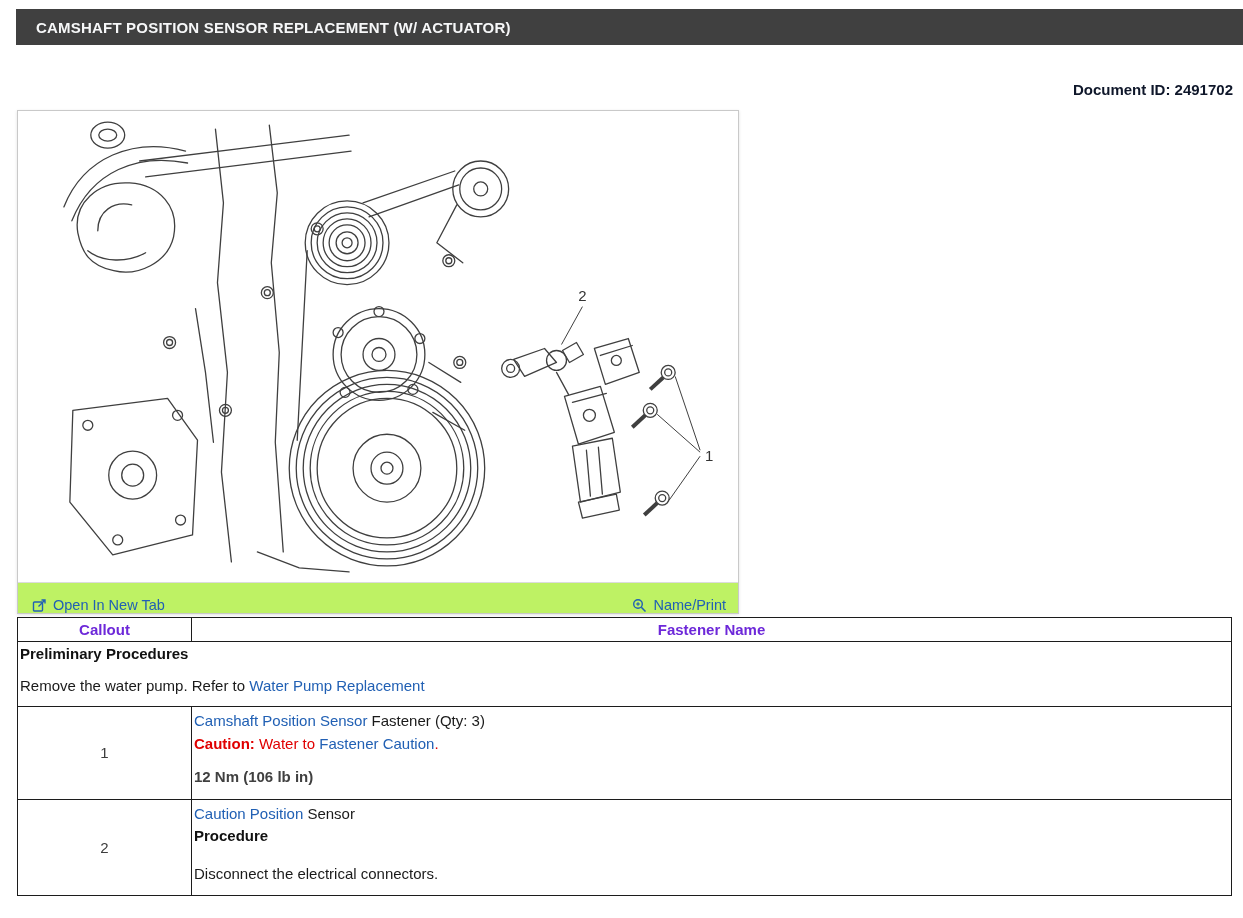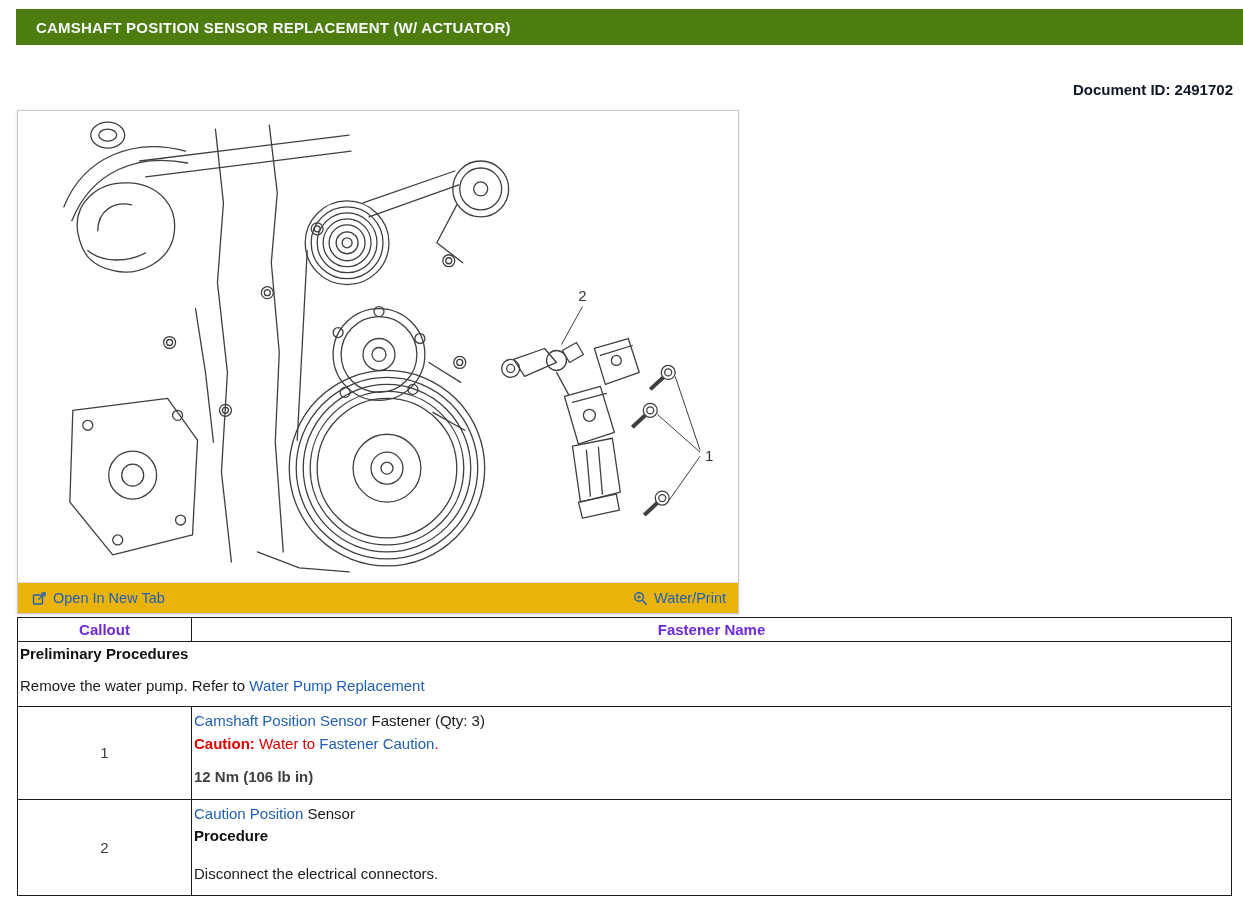--- a/index.html
+++ b/index.html
@@ -7,21 +7,21 @@
     margin: 0; padding: 0;
     width: 1243px; height: 918px;
     background: #ffffff;
     font-family: "Liberation Sans", sans-serif;
     color: #1a1a1a;
     overflow: hidden;
   }
   .title-bar {
     margin: 9px 0 0 16px;
     height: 36px;
-    background: #4d7c0f;
+    background: #404040;
     color: #f6f7f8;
     display: flex;
     align-items: center;
     padding-left: 20px;
     font-size: 15px;
     font-weight: bold;
     letter-spacing: .2px;
   }
   .doc-id {
     margin: 36px 10px 12px 0;
@@ -34,25 +34,25 @@
     margin-left: 17px;
     width: 722px;
     border: 1px solid #c9c9c9;
     box-shadow: 0 1px 3px rgba(0,0,0,.12);
     background: #fff;
   }
   .image-area { width: 720px; height: 471px; background: #fff; }
   .diagram { display: block; width: 720px; height: 471px; }
   .image-footer {
     height: 31px;
-    background: #eab308;
+    background: #bef264;
     border-top: 1px solid #dcdcdc;
     display: flex;
     justify-content: space-between;
-    align-items: center;
+    align-items: flex-end;
     padding: 0 12px 0 14px;
     font-size: 14.5px;
   }
   .footer-link {
     color: #2160b4;
     text-decoration: none;
     display: inline-flex;
     align-items: center;
     gap: 6px;
     cursor: pointer;
@@ -230,21 +230,21 @@
       </svg>
       <span>Open In New Tab</span>
     </a>
     <a class="footer-link">
       <svg width="15" height="15" viewBox="0 0 15 15">
         <circle cx="6" cy="6" r="4.3" fill="none" stroke="#2160b4" stroke-width="1.4"></circle>
         <line x1="9.3" y1="9.3" x2="13.5" y2="13.5" stroke="#2160b4" stroke-width="1.6"></line>
         <line x1="4.2" y1="6" x2="7.8" y2="6" stroke="#2160b4" stroke-width="1.2"></line>
         <line x1="6" y1="4.2" x2="6" y2="7.8" stroke="#2160b4" stroke-width="1.2"></line>
       </svg>
-      <span>Water/Print</span>
+      <span>Name/Print</span>
     </a>
   </div>
 </div>
 
 <table class="component-table">
   <thead>
     <tr>
       <th class="callout-col">Callout</th>
       <th>Fastener Name</th>
     </tr>

